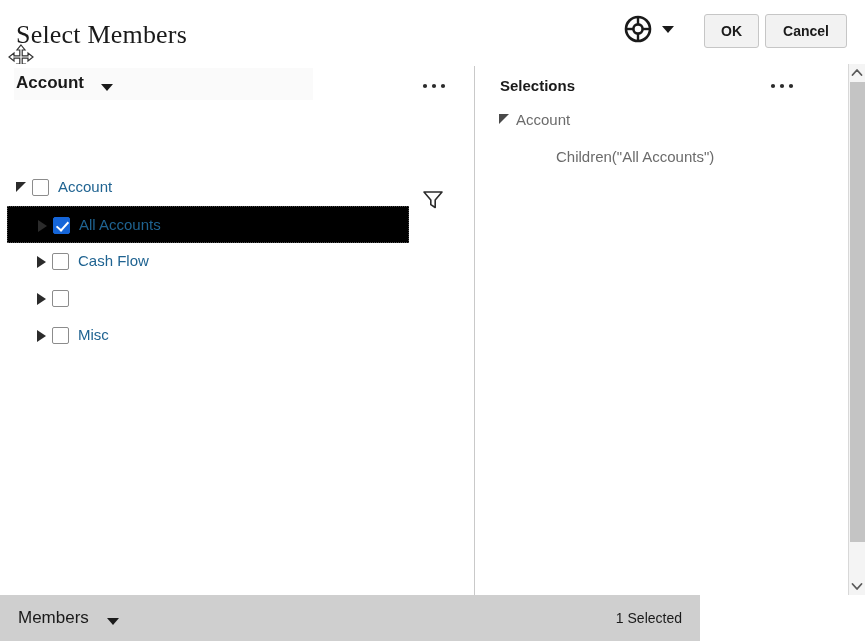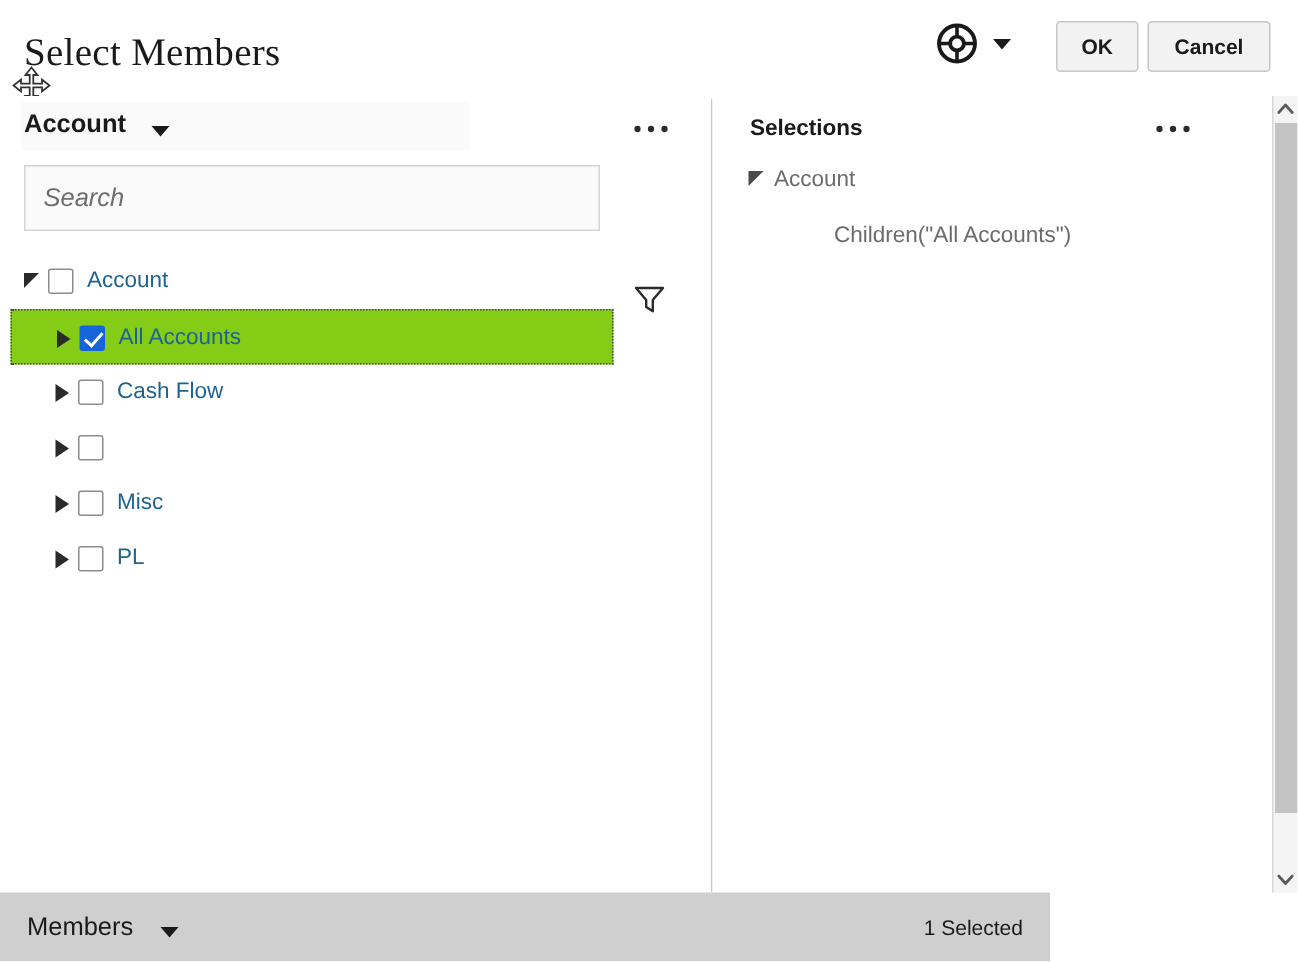--- a/index.html
+++ b/index.html
@@ -143,21 +143,21 @@
     position: absolute;
     left: 0; top: 105px;
     width: 474px;
   }
   .tree-row {
     position: relative;
     height: 37px;
     box-sizing: border-box;
   }
   .tree-row.selected {
-    background: #84cc16;
+    background: #000000;
     border: 1px dotted #4a4a4a;
     margin: 0 17px 0 7px;
     width: 402px;
     padding-left: 40px;
   }
   .twisty-collapsed {
     position: absolute;
     top: 13px;
     width: 0; height: 0;
     border-top: 6px solid transparent;
@@ -361,21 +361,20 @@
   <div id="dimension-caret"></div>
 
   <div id="left-more-menu">
     <svg class="dots" viewBox="0 0 26 20">
       <circle cx="4" cy="10" r="2.1" fill="#2b2b2b"></circle>
       <circle cx="13" cy="10" r="2.1" fill="#2b2b2b"></circle>
       <circle cx="22" cy="10" r="2.1" fill="#2b2b2b"></circle>
     </svg>
   </div>
 
-  <input id="search-input" type="text" placeholder="Search" style="">
 
   <div id="filter-icon">
     <svg width="26" height="26" viewBox="0 0 26 26">
       <path d="M4 6 H22 L15.2 14 V21.5 L10.8 18.6 V14 Z" fill="none" stroke="#2b2b2b" stroke-width="1.6" stroke-linejoin="round"></path>
     </svg>
   </div>
 
   <div id="tree">
       <div class="tree-row level-0">
         <div class="twisty-expanded"></div>
@@ -394,25 +393,20 @@
       </div>
       <div class="tree-row level-1">
         <div class="twisty-collapsed"></div>
         <div class="cb"></div>
       </div>
       <div class="tree-row level-1">
         <div class="twisty-collapsed"></div>
         <div class="cb"></div>
         <div class="node-label">Misc</div>
       </div>
-      <div class="tree-row level-1">
-        <div class="twisty-collapsed"></div>
-        <div class="cb"></div>
-        <div class="node-label">PL</div>
-      </div>
     </div>
 </div>
 
 <div id="pane-divider"></div>
 
 <div id="right-pane">
   <div id="selections-title">Selections</div>
 
   <div id="right-more-menu">
     <svg class="dots" viewBox="0 0 26 20">

